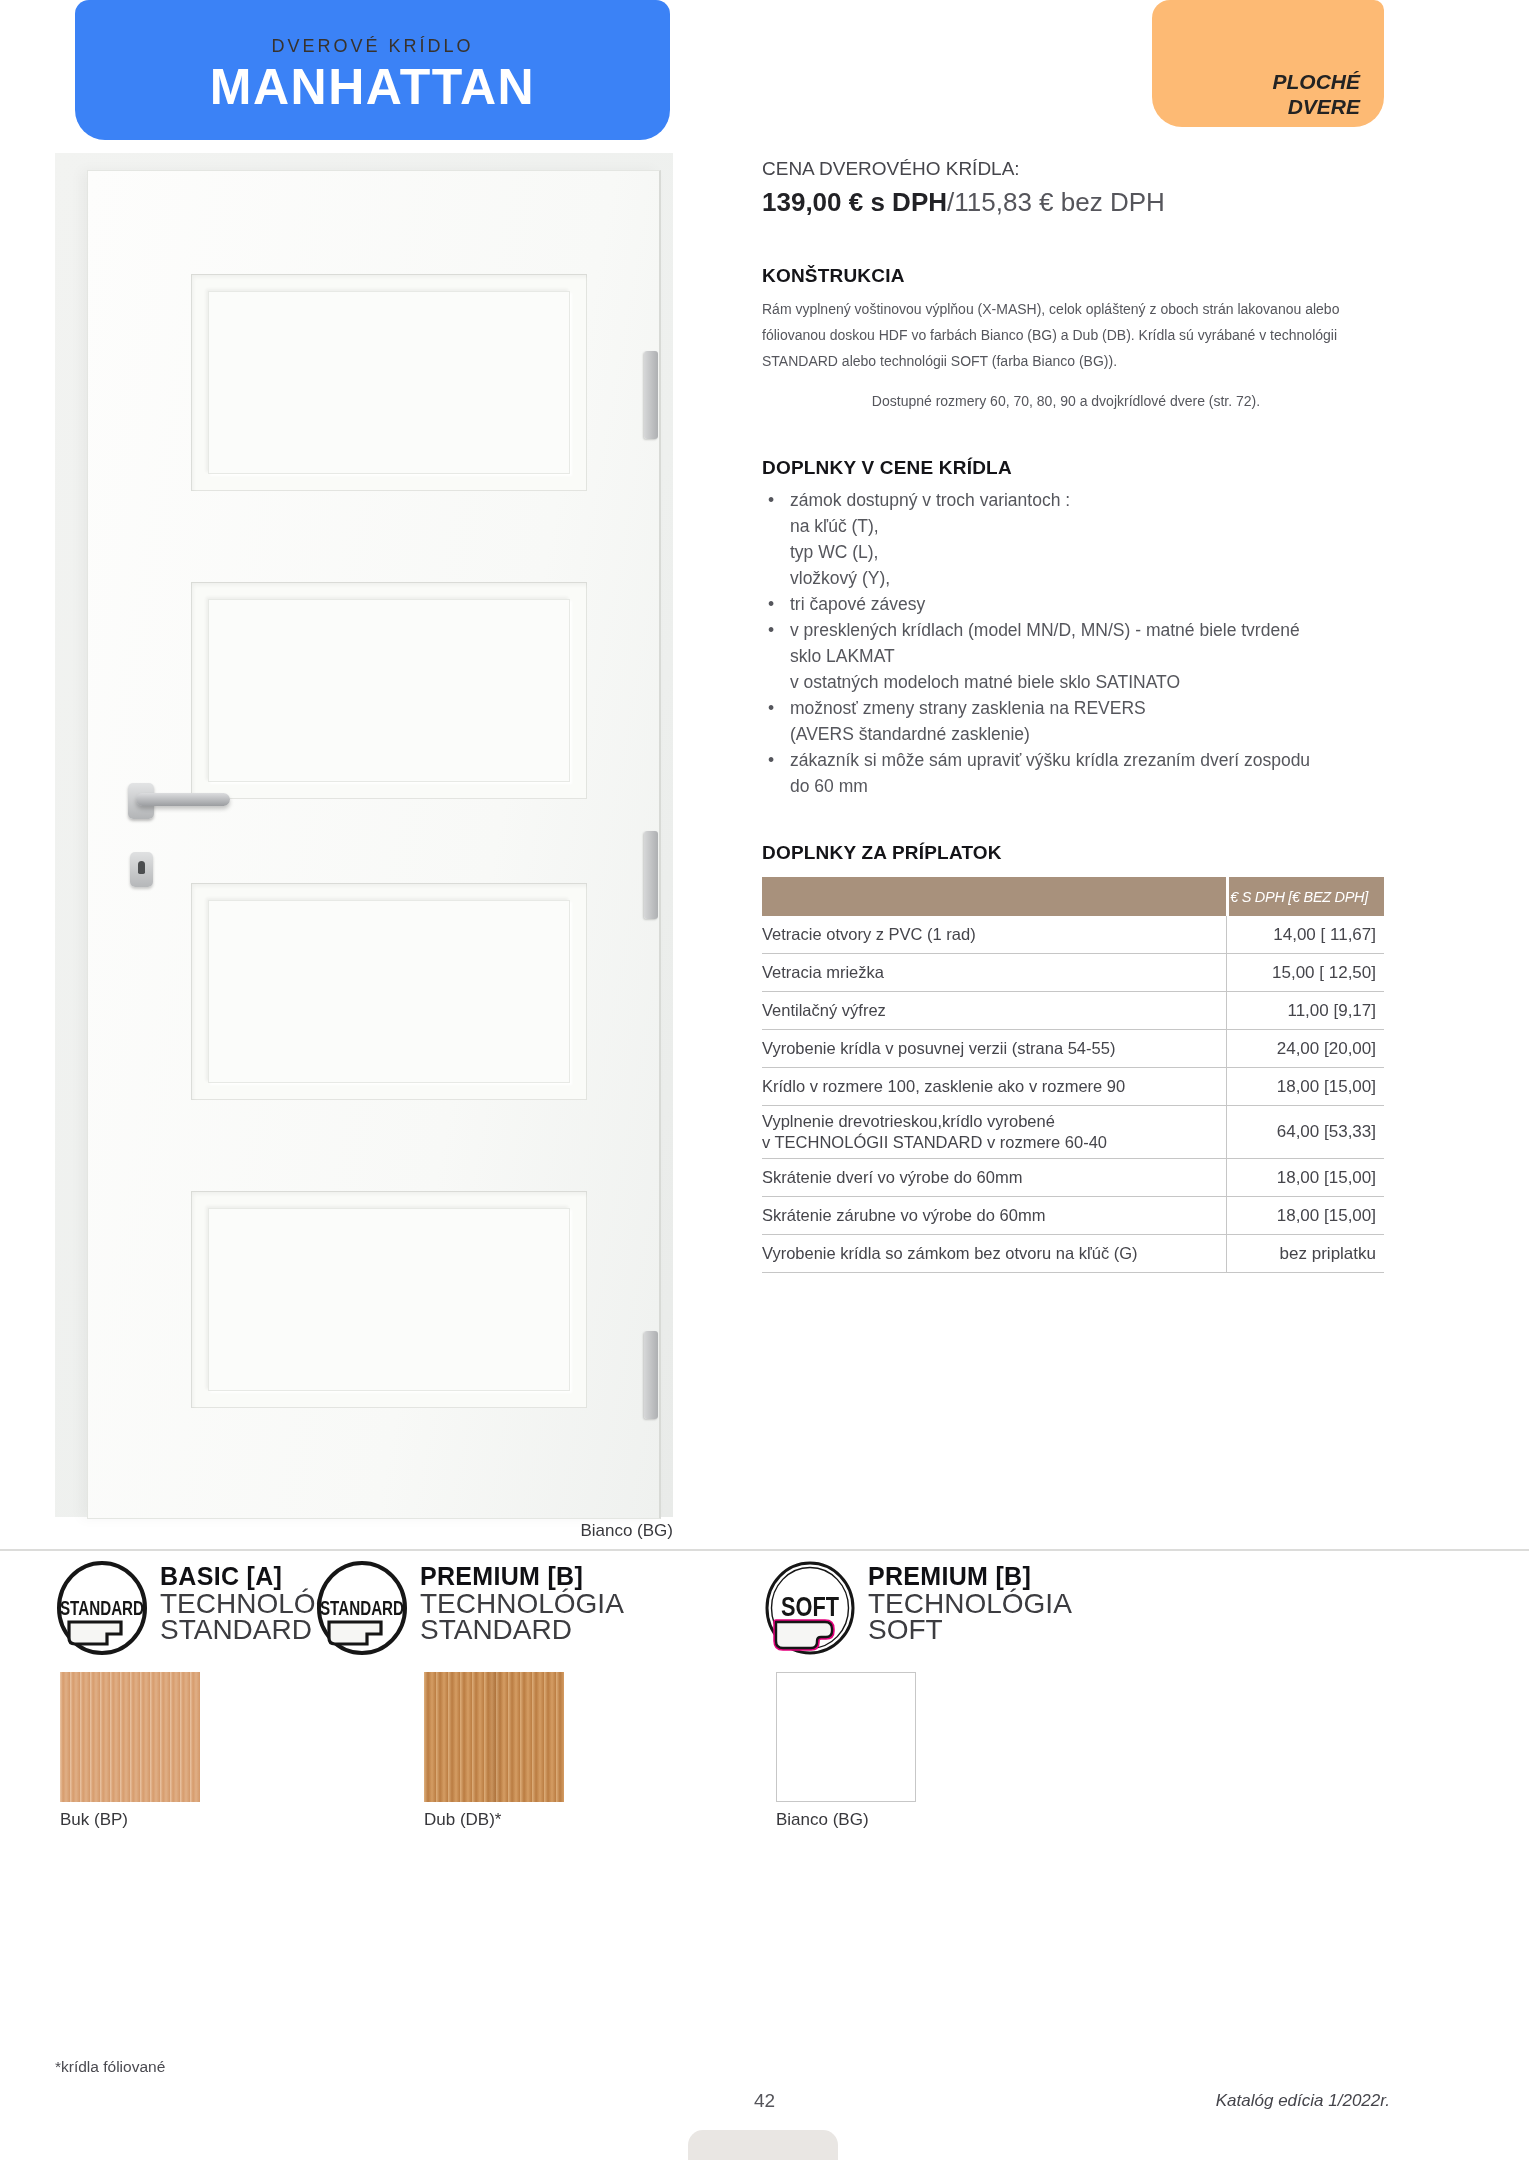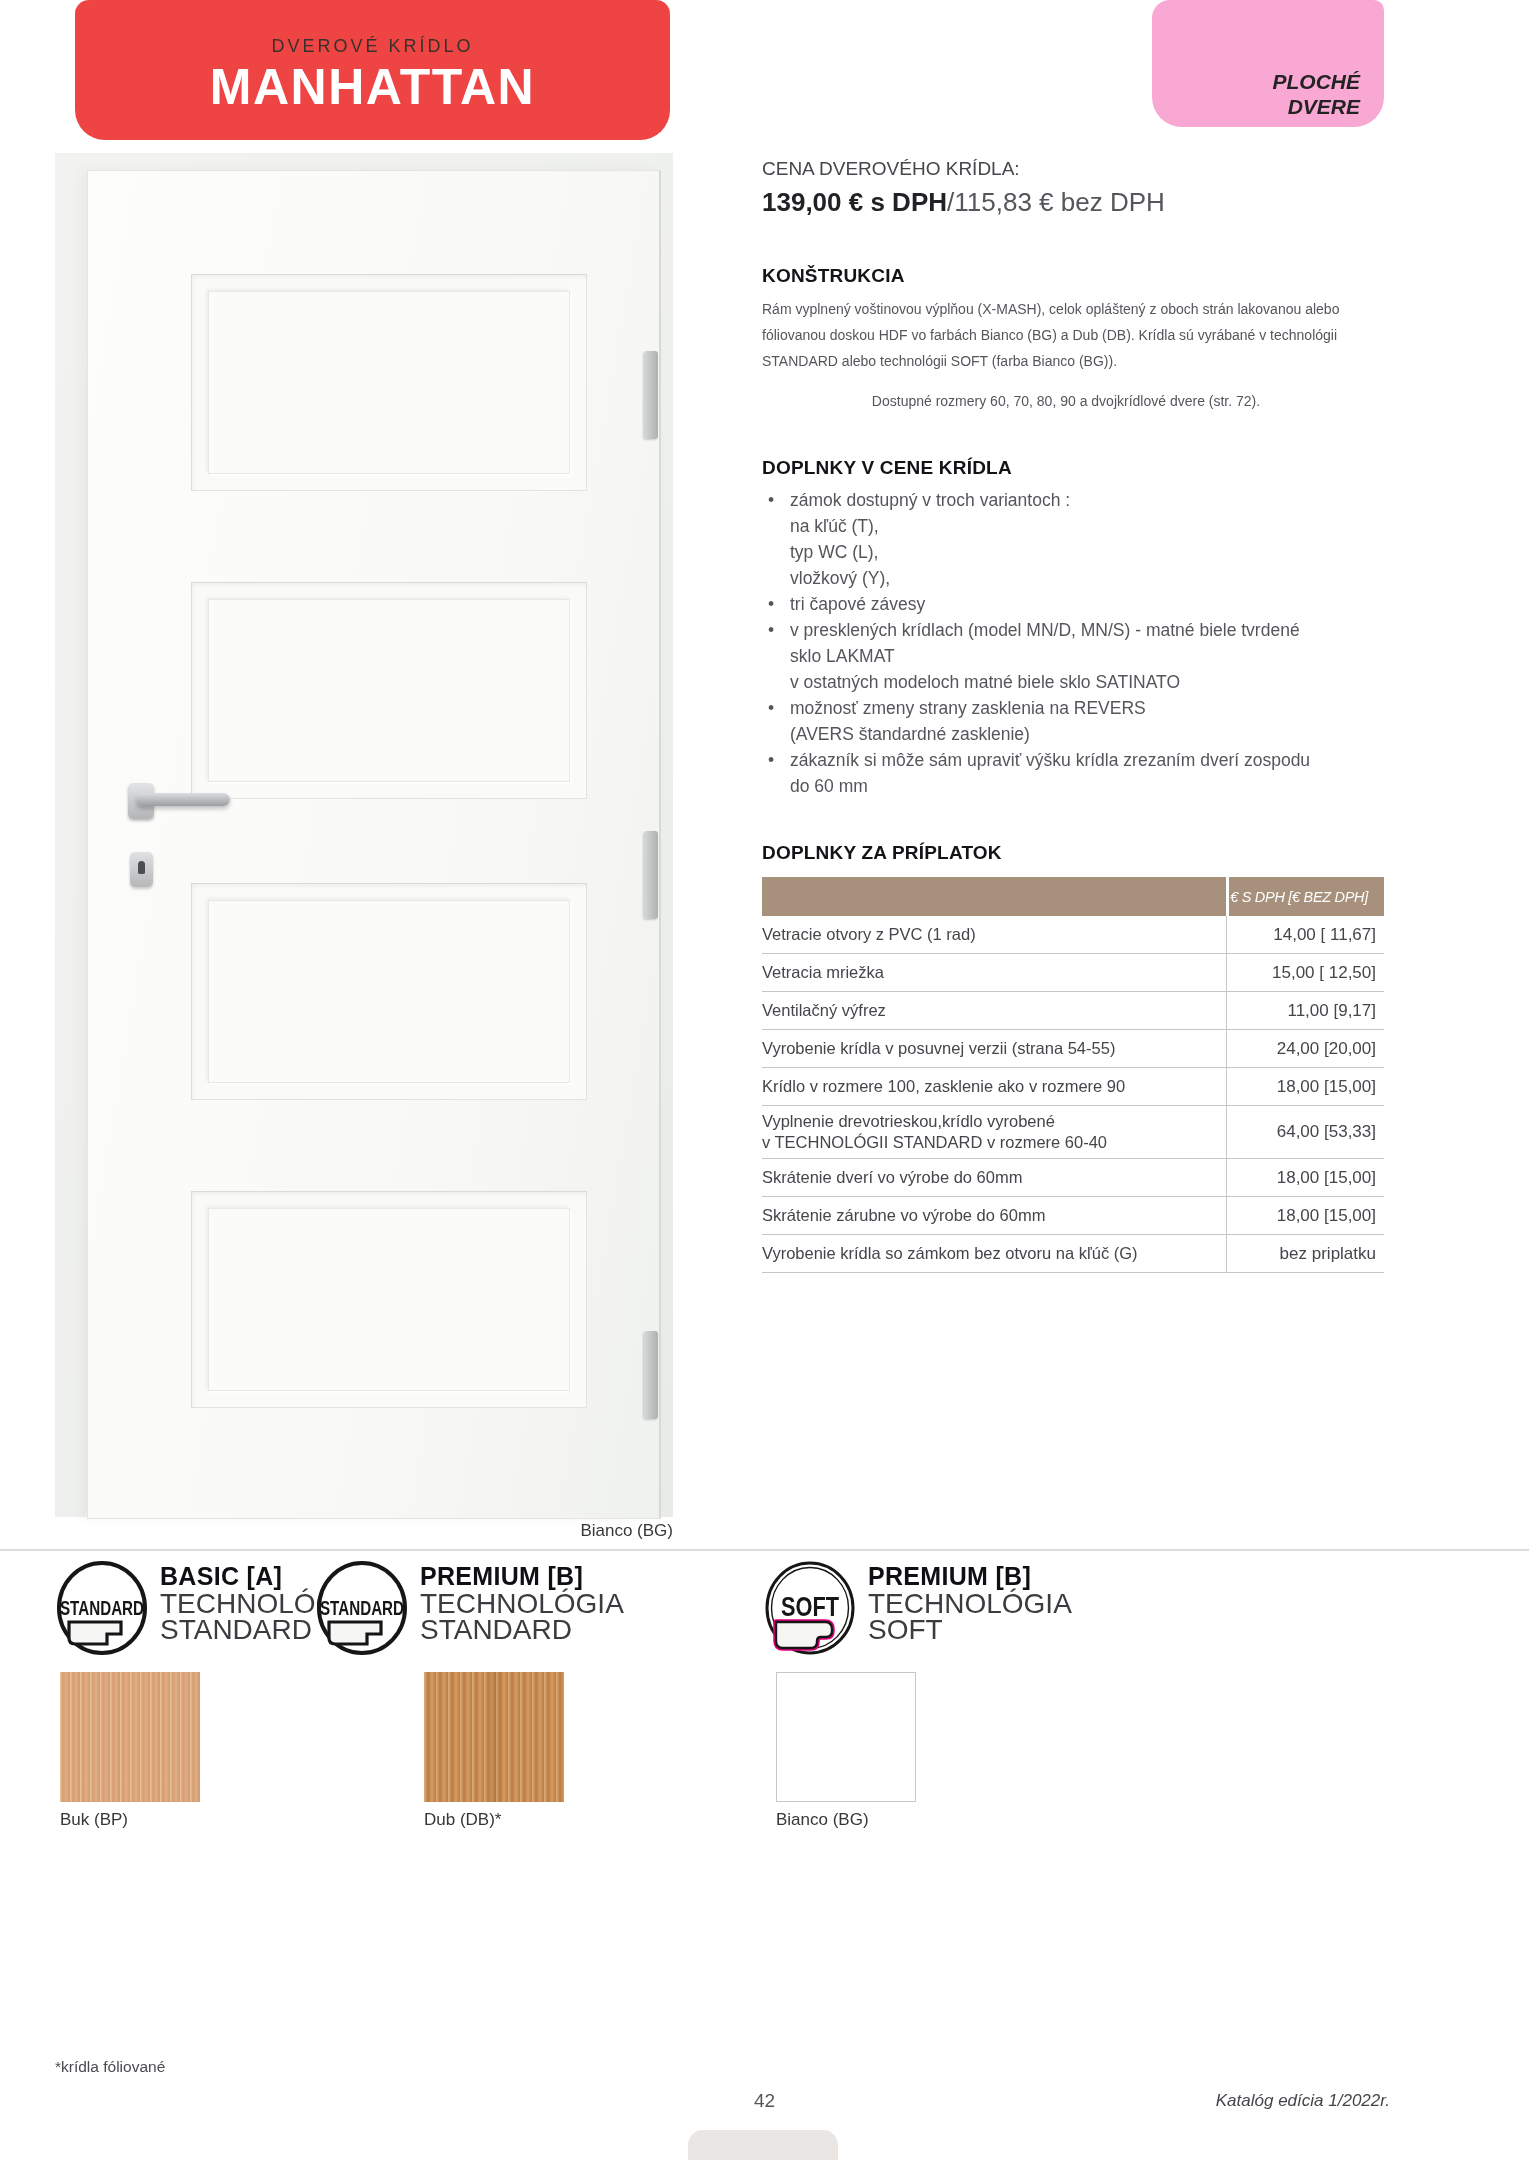--- a/index.html
+++ b/index.html
@@ -103,26 +103,26 @@
         font-size:19px;color:#55555b;}
   .edition{position:absolute;right:139px;top:2091px;font-size:17px;font-style:italic;color:#44444a;}
   .bottom-tab{position:absolute;left:688px;top:2130px;width:150px;height:30px;
         background:#e9e6e3;border-radius:15px 15px 0 0;}
 </style>
 </head>
 <body>
 
 <div class="page">
 
-  <div class="header-block" style="background: #ef4444;">
+  <div class="header-block" style="background: #3b82f6;">
     <div class="header-kicker">DVEROVÉ KRÍDLO</div>
     <div class="header-title">MANHATTAN</div>
   </div>
 
-  <div class="corner-badge" style="background: #f9a8d4;">
+  <div class="corner-badge" style="background: #fdba74;">
     <div class="corner-badge-text">
       <div>PLOCHÉ</div>
       <div>DVERE</div>
     </div>
   </div>
 
   <div class="door-photo">
     <div class="door-leaf">
       <div class="door-panel p1"></div>
       <div class="door-panel p2"></div>

